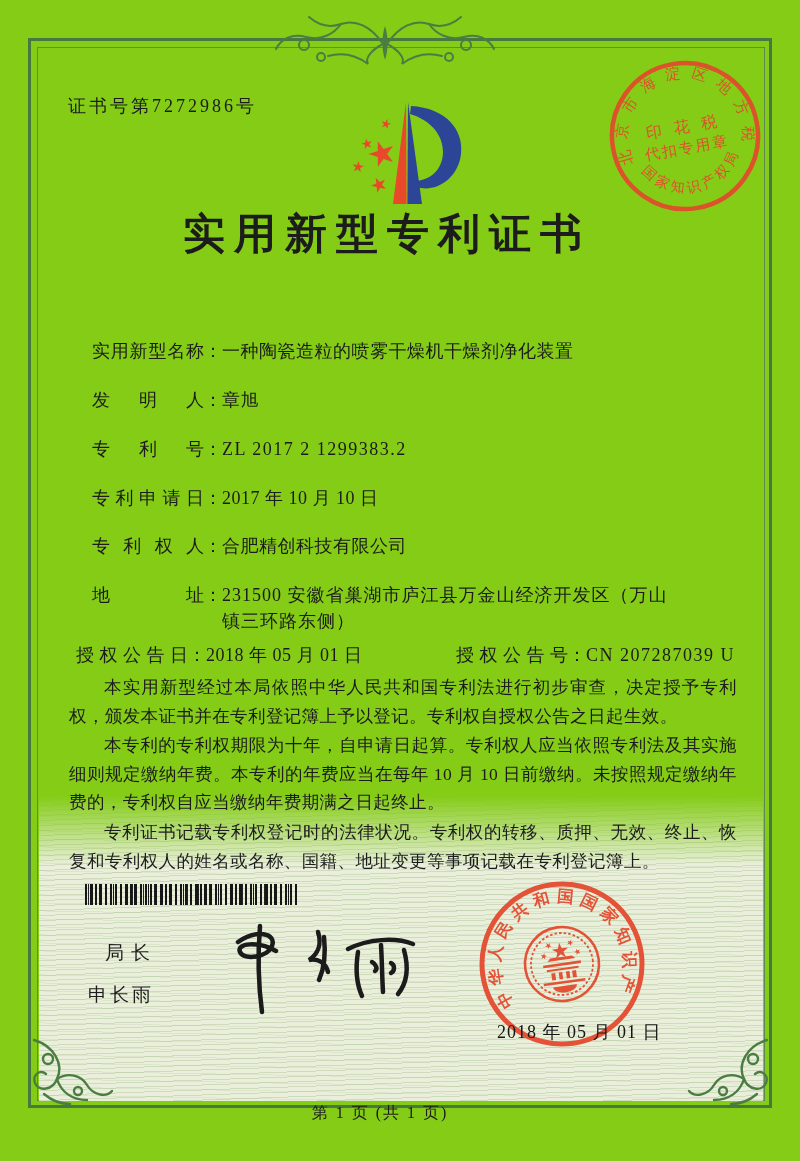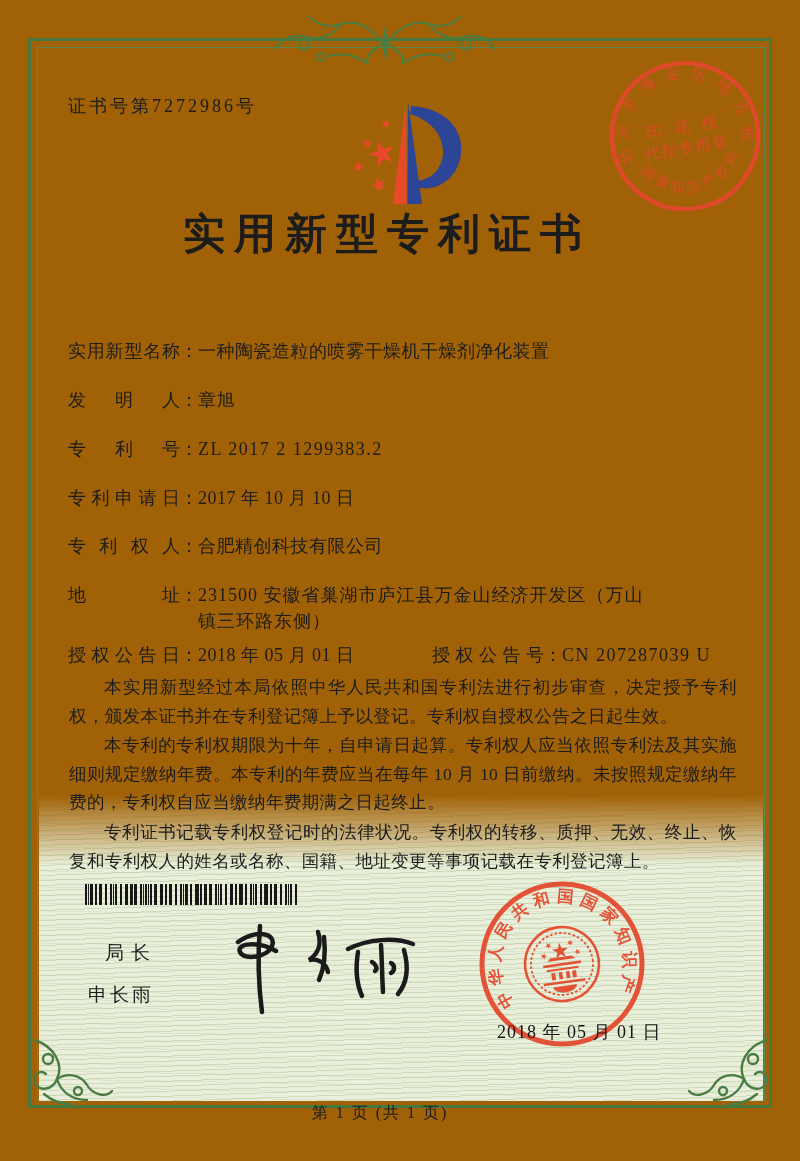--- a/index.html
+++ b/index.html
@@ -4,39 +4,39 @@
 <style>
   html,body{margin:0;padding:0;}
   body{
     width:800px;height:1161px;
     background:#f7f6f3;
     font-family:"Liberation Serif","DejaVu Serif",serif;
     color:#1c1c1c;
     position:relative;
     overflow:hidden;
   }
-  .page{position:absolute;inset:0;background:#a16207;}
+  .page{position:absolute;inset:0;background:#84cc16;}
   
   .frame-outer{position:absolute;left:28px;top:38px;width:738px;height:1064px;border:3px solid #47793e;}
   .frame-inner{position:absolute;left:37px;top:47px;width:726px;height:1052px;border:1px solid #5c8a50;}
   
   .green-zone{
     position:absolute;left:39px;top:795px;width:724px;height:306px;
     background-color:#e9efda;
     background-image:
       repeating-linear-gradient(178deg, rgba(128,162,98,0.25) 0 1px, rgba(255,255,255,0) 1px 5px),
       repeating-linear-gradient(181deg, rgba(128,162,98,0.12) 0 1px, rgba(255,255,255,0) 1px 8px);
     -webkit-mask-image:linear-gradient(180deg, transparent 0, #000 70px);
     mask-image:linear-gradient(180deg, transparent 0, #000 70px);
   }
   
   .cert-no{position:absolute;left:68px;top:94px;font-size:18px;letter-spacing:3px;}
   .title{position:absolute;left:0;width:774px;top:206px;text-align:center;font-size:42px;font-weight:bold;letter-spacing:9px;}
   .field-row{position:absolute;left:68px;display:flex;align-items:flex-start;font-size:18px;line-height:26px;}
-  .field-label{width:112px;text-align:justify;text-align-last:justify;white-space:nowrap;flex:0 0 112px;}
+  .field-label{width:112px;text-align:justify;text-align-last:justify;white-space:nowrap;flex:0 0 112px;margin-left:24px;}
   .field-colon{width:18px;flex:0 0 18px;}
   .field-value{letter-spacing:0.5px;}
   .field-value.num{letter-spacing:1.5px;}
   .field-value.addr{max-width:448px;letter-spacing:1px;}
   .row2{position:absolute;display:flex;font-size:18px;line-height:26px;}
   .paragraphs{position:absolute;left:68px;top:672px;width:670px;font-size:17.5px;line-height:28.6px;text-align:justify;}
   .paragraphs p{margin:1px;text-indent:2em;letter-spacing:0.4px;}
   .barcode{
     position:absolute;left:85px;top:884px;width:212px;height:21px;
     background:
@@ -169,21 +169,21 @@
   <div class="field-row" style="top:533px">
     <span class="field-label">专利权人</span>
     <span class="field-colon">：</span>
     <span class="field-value">合肥精创科技有限公司</span>
   </div>
   <div class="field-row" style="top:582px">
     <span class="field-label">地址</span>
     <span class="field-colon">：</span>
     <span class="field-value addr">231500 安徽省巢湖市庐江县万金山经济开发区（万山镇三环路东侧）</span>
   </div>
-  <div class="row2" style="left:68px;top:642px">
+  <div class="row2" style="left:52px;top:642px">
     <span class="field-label">授权公告日</span>
     <span class="field-colon">：</span>
     <span class="field-value">2018 年 05 月 01 日</span>
   </div>
   <div class="row2" style="left:432px;top:642px">
     <span class="field-label">授权公告号</span>
     <span class="field-colon">：</span>
     <span class="field-value num">CN 207287039 U</span>
   </div>
 

